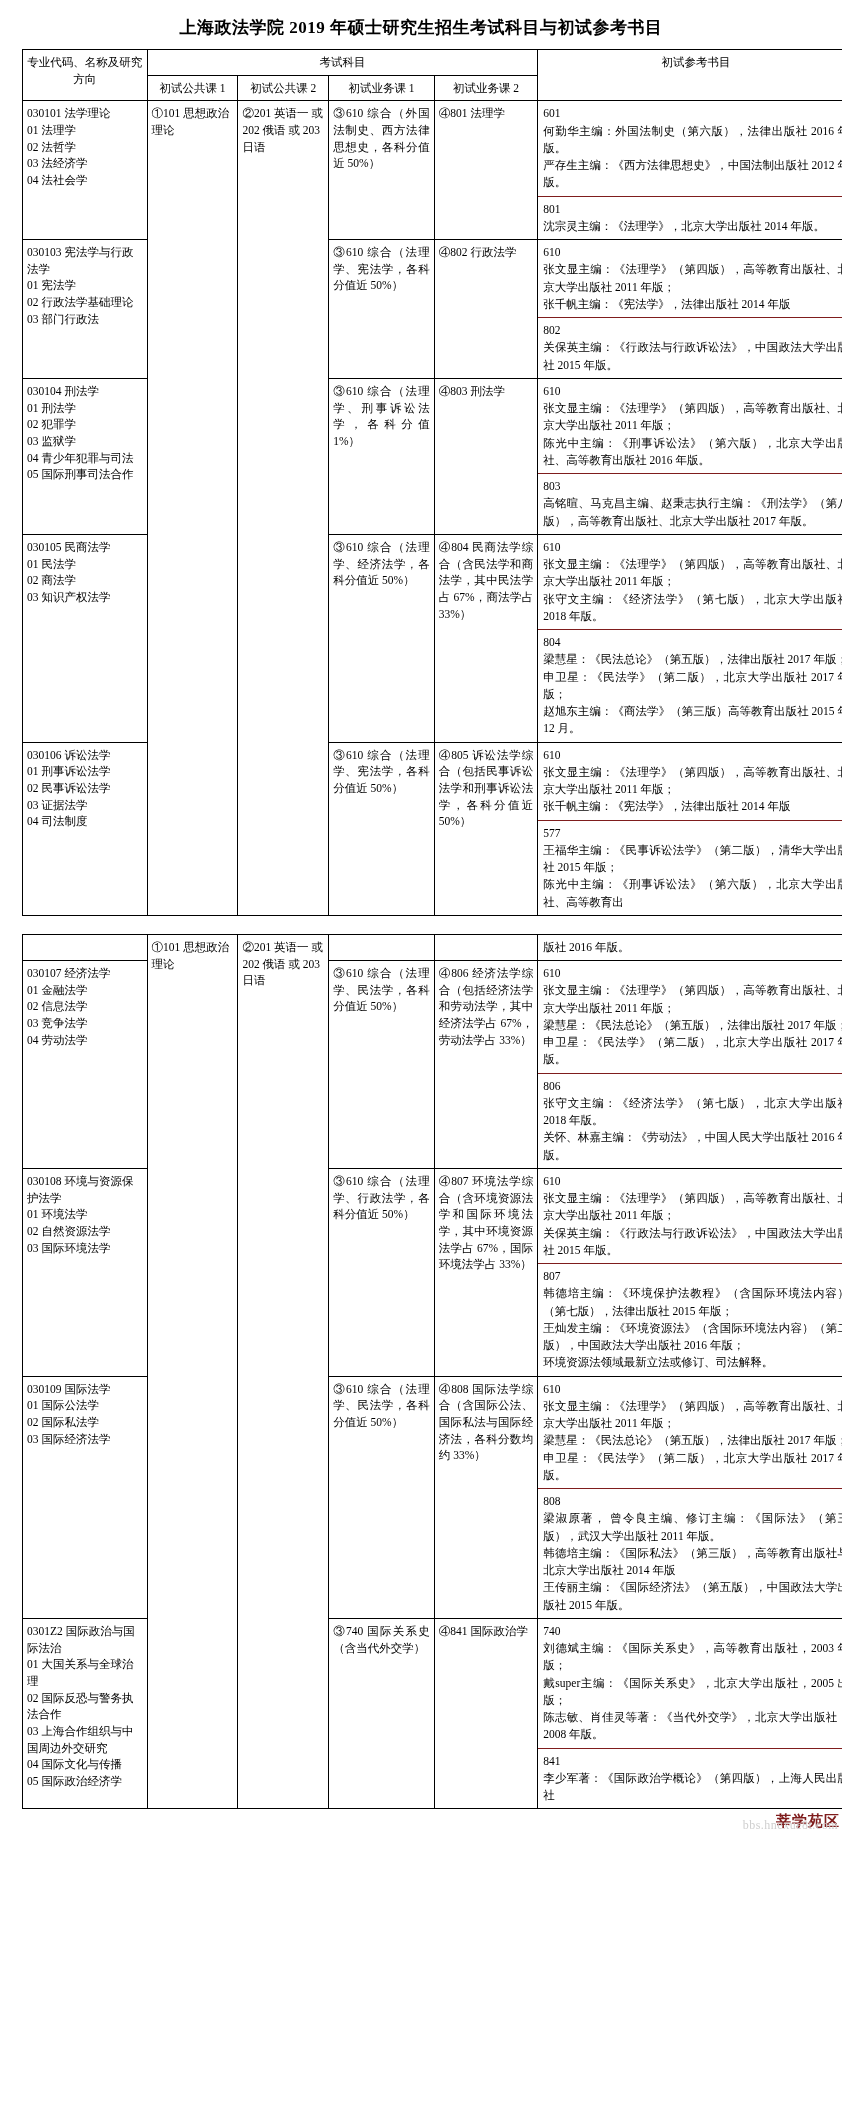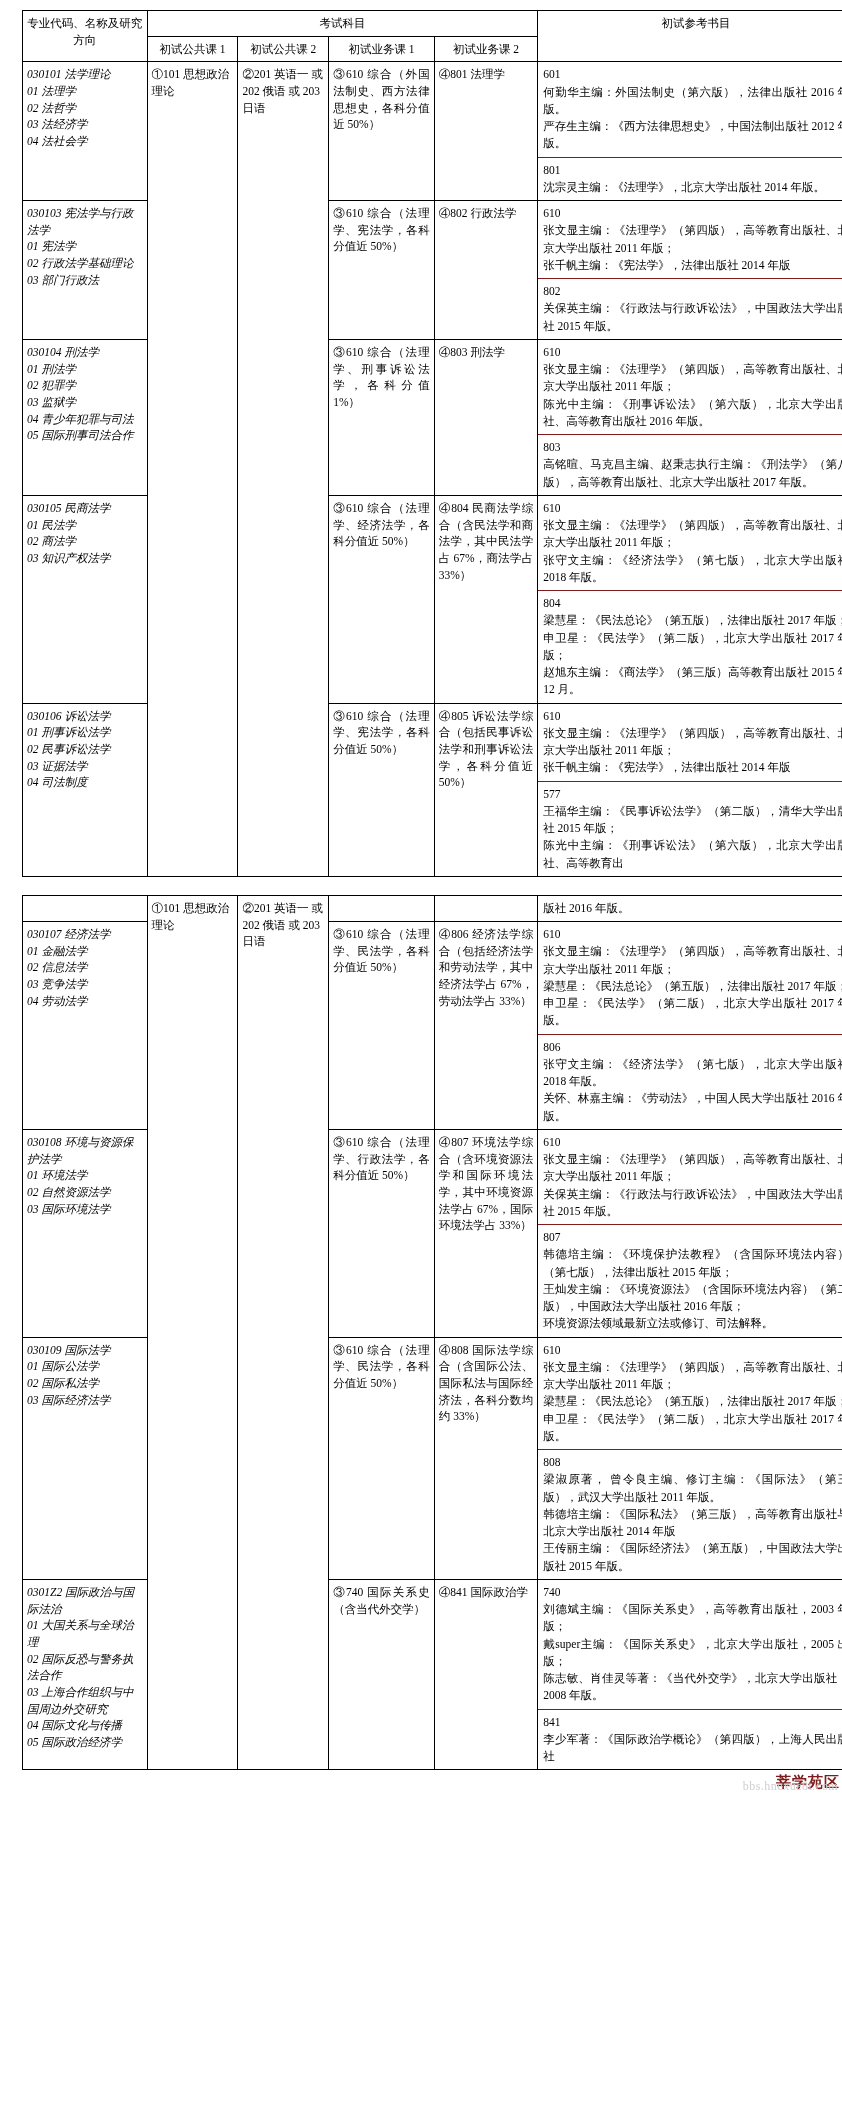--- a/index.html
+++ b/index.html
@@ -47,21 +47,21 @@
     font-size: 12.5px;
     padding: 6px 2px;
   }
   .col-major   { width: 118px; }
   .col-pub1    { width: 86px; }
   .col-pub2    { width: 86px; }
   .col-biz1    { width: 100px; }
   .col-biz2    { width: 98px; }
   .col-books   { width: 300px; }
 
-  .cell-major { font-size: 11.5px; line-height: 1.55; font-style: italic; }
+  .cell-major { font-size: 11.5px; line-height: 1.55; }
   .cell-pub   { font-size: 11.5px; line-height: 1.55; }
   .cell-biz   { font-size: 11.5px; line-height: 1.5; text-align: justify; }
   .cell-books { padding: 0 !important; }
   .book-block {
     border-bottom: 1px solid #7f1d1d;
     padding: 4px 5px 4px 5px;
     font-size: 11.5px;
     line-height: 1.5;
     text-align: justify;
   }
@@ -94,20 +94,21 @@
     font-size: 12px;
     color: #cfcfcf;
     letter-spacing: 0.5px;
   }
 </style>
 </head>
 <body>
 
 <div class="page">
 
+  <div class="doc-title">上海政法学院 2019 年硕士研究生招生考试科目与初试参考书目</div>
 
   <table class="exam">
     <colgroup>
       <col class="col-major">
         <col class="col-pub1">
         <col class="col-pub2">
       <col class="col-biz1">
         <col class="col-biz2">
         <col class="col-books">
     </colgroup>

